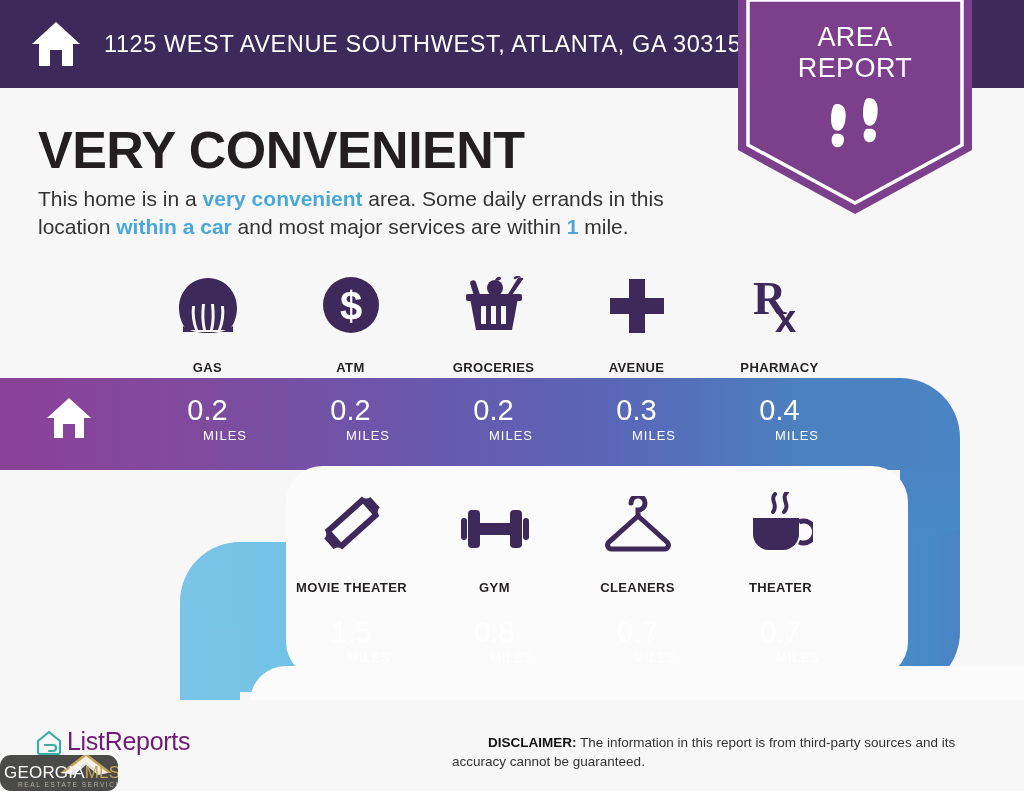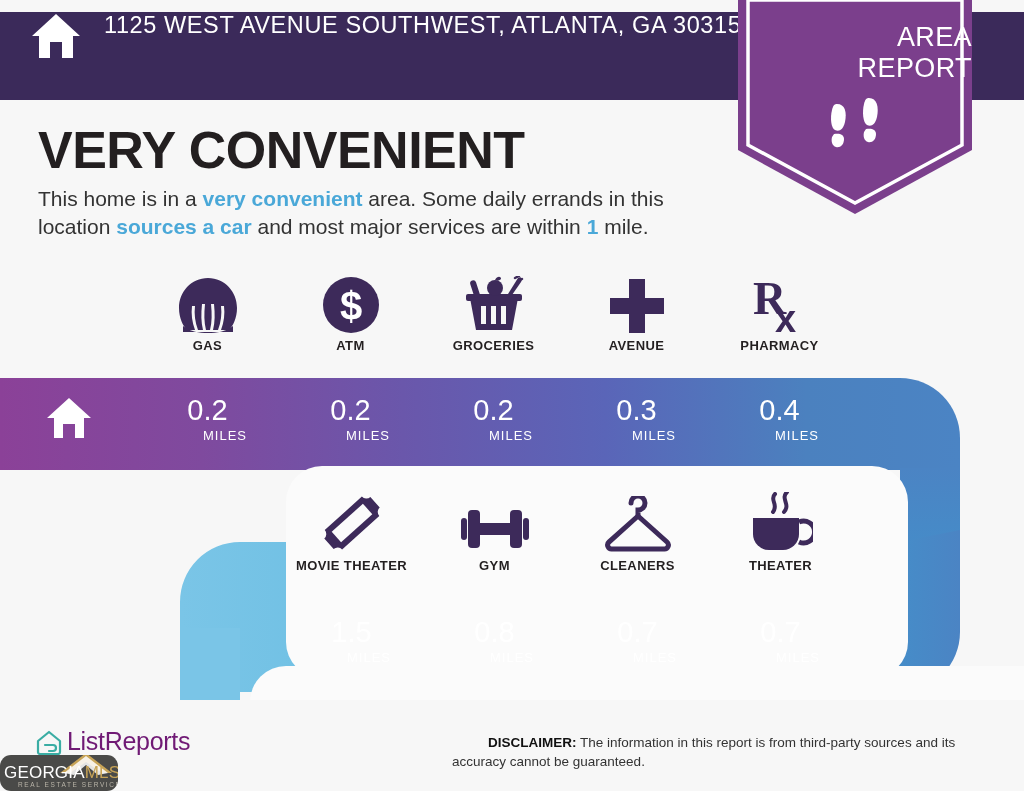--- a/index.html
+++ b/index.html
@@ -15,22 +15,21 @@
     position: relative;
   }
 
   
   .header {
     position: absolute;
     left: 0; top: 0;
     width: 1024px; height: 88px;
     background: #3b2a5a;
     display: flex;
-    align-items: flex-start;
-    margin-top: 12px;
+    align-items: center;
   }
   .header-home-icon {
     margin-left: 30px;
     width: 52px; height: 48px;
     flex: 0 0 auto;
   }
   .header-address {
     margin-left: 22px;
     color: #ffffff;
     font-size: 23.5px;
@@ -44,21 +43,21 @@
     position: absolute;
     left: 738px; top: 0;
     width: 234px; height: 214px;
     z-index: 6;
   }
   .badge-svg { display: block; width: 234px; height: 214px; }
   .badge-text {
     position: absolute;
     left: 0; top: 22px;
     width: 234px;
-    text-align: right;
+    text-align: center;
     color: #fff;
     font-size: 27px;
     line-height: 31px;
     font-weight: 400;
     letter-spacing: 0.4px;
   }
   .badge-feet {
     position: absolute;
     left: 50%; top: 98px;
     transform: translateX(-50%);
@@ -94,21 +93,21 @@
   .icon-row-1 { left: 136px; top: 272px; width: 806px; }
   .icon-row-2 { left: 280px; top: 492px; width: 646px; }
   .icon-cell {
     width: 143px;
     display: flex;
     flex-direction: column;
     align-items: center;
   }
   .icon-art { height: 62px; display: flex; align-items: flex-end; justify-content: center; }
   .icon-label {
-    margin-top: 4px;
+    margin-top: 26px;
     font-size: 13px;
     font-weight: bold;
     color: #231f20;
     letter-spacing: 0.4px;
     white-space: nowrap;
   }
 
   
   .ribbon-wrap {
     position: absolute;
@@ -221,21 +220,21 @@
   </div>
   <svg class="badge-feet" viewBox="0 0 56 58">
     <path d="M10 6 C18 6 20 14 18 24 C16 32 12 34 8 32 C4 30 3 20 5 12 C6 8 7 6 10 6 Z" fill="#fff"></path>
     <path d="M7 36 C12 35 17 36 17 41 C17 47 13 50 9 49 C5 48 4 43 5 39 Z" fill="#fff"></path>
     <path d="M42 0 C50 0 52 9 50 19 C48 27 44 29 40 27 C36 25 35 14 37 6 C38 2 39 0 42 0 Z" fill="#fff"></path>
     <path d="M39 31 C44 30 49 31 49 36 C49 42 45 45 41 44 C37 43 36 38 37 34 Z" fill="#fff"></path>
   </svg>
 </div>
 
 <div class="headline">VERY CONVENIENT</div>
-<div class="subcopy"><span>This home is in a </span><span class="hl">very convenient</span><span> area. Some daily errands in this location </span><span class="hl">sources a car</span><span> and most major services are within </span><span class="hl">1</span><span> mile.</span></div>
+<div class="subcopy"><span>This home is in a </span><span class="hl">very convenient</span><span> area. Some daily errands in this location </span><span class="hl">within a car</span><span> and most major services are within </span><span class="hl">1</span><span> mile.</span></div>
 
 <div class="icon-row icon-row-1">
 
   <div class="icon-cell">
     <div class="icon-art">
       <svg width="62" height="58" viewBox="0 0 62 58">
         <path d="M31 2 C48 2 60 16 60 32 C60 42 56 50 52 54 L44 54 C47 46 48 38 47 30 L44 30 C45 38 44 46 41 54 L36 54 C38 46 38 38 37 28 L34 28 C35 38 35 46 33 54 L29 54 C27 46 27 38 28 28 L25 28 C24 38 24 46 26 54 L21 54 C18 46 17 38 18 30 L15 30 C14 38 15 46 18 54 L10 54 C6 50 2 42 2 32 C2 16 14 2 31 2 Z" fill="#3d2a5a"></path>
         <path d="M6 50 C14 56 22 57 31 57 C40 57 48 56 56 50 L56 56 L6 56 Z" fill="#3d2a5a"></path>
       </svg>
     </div>

